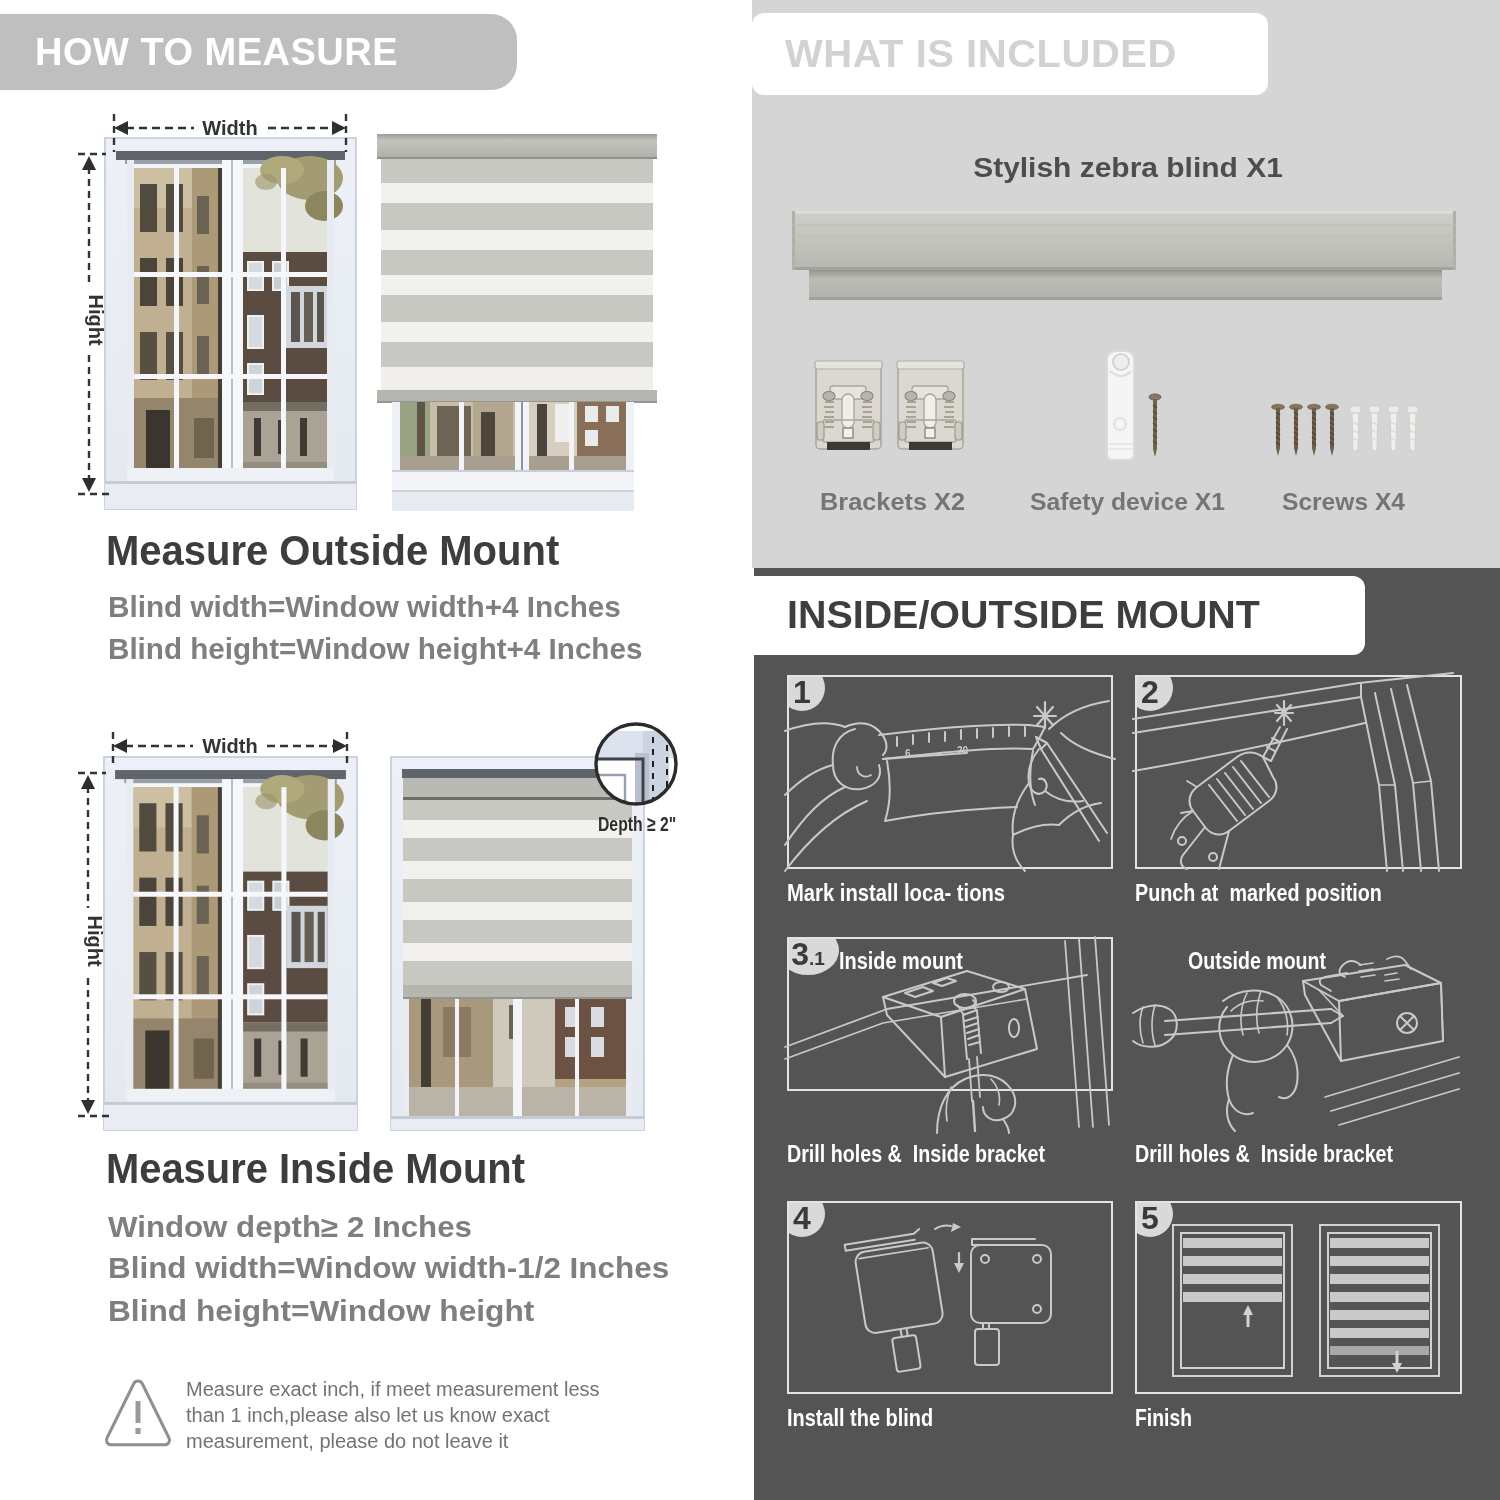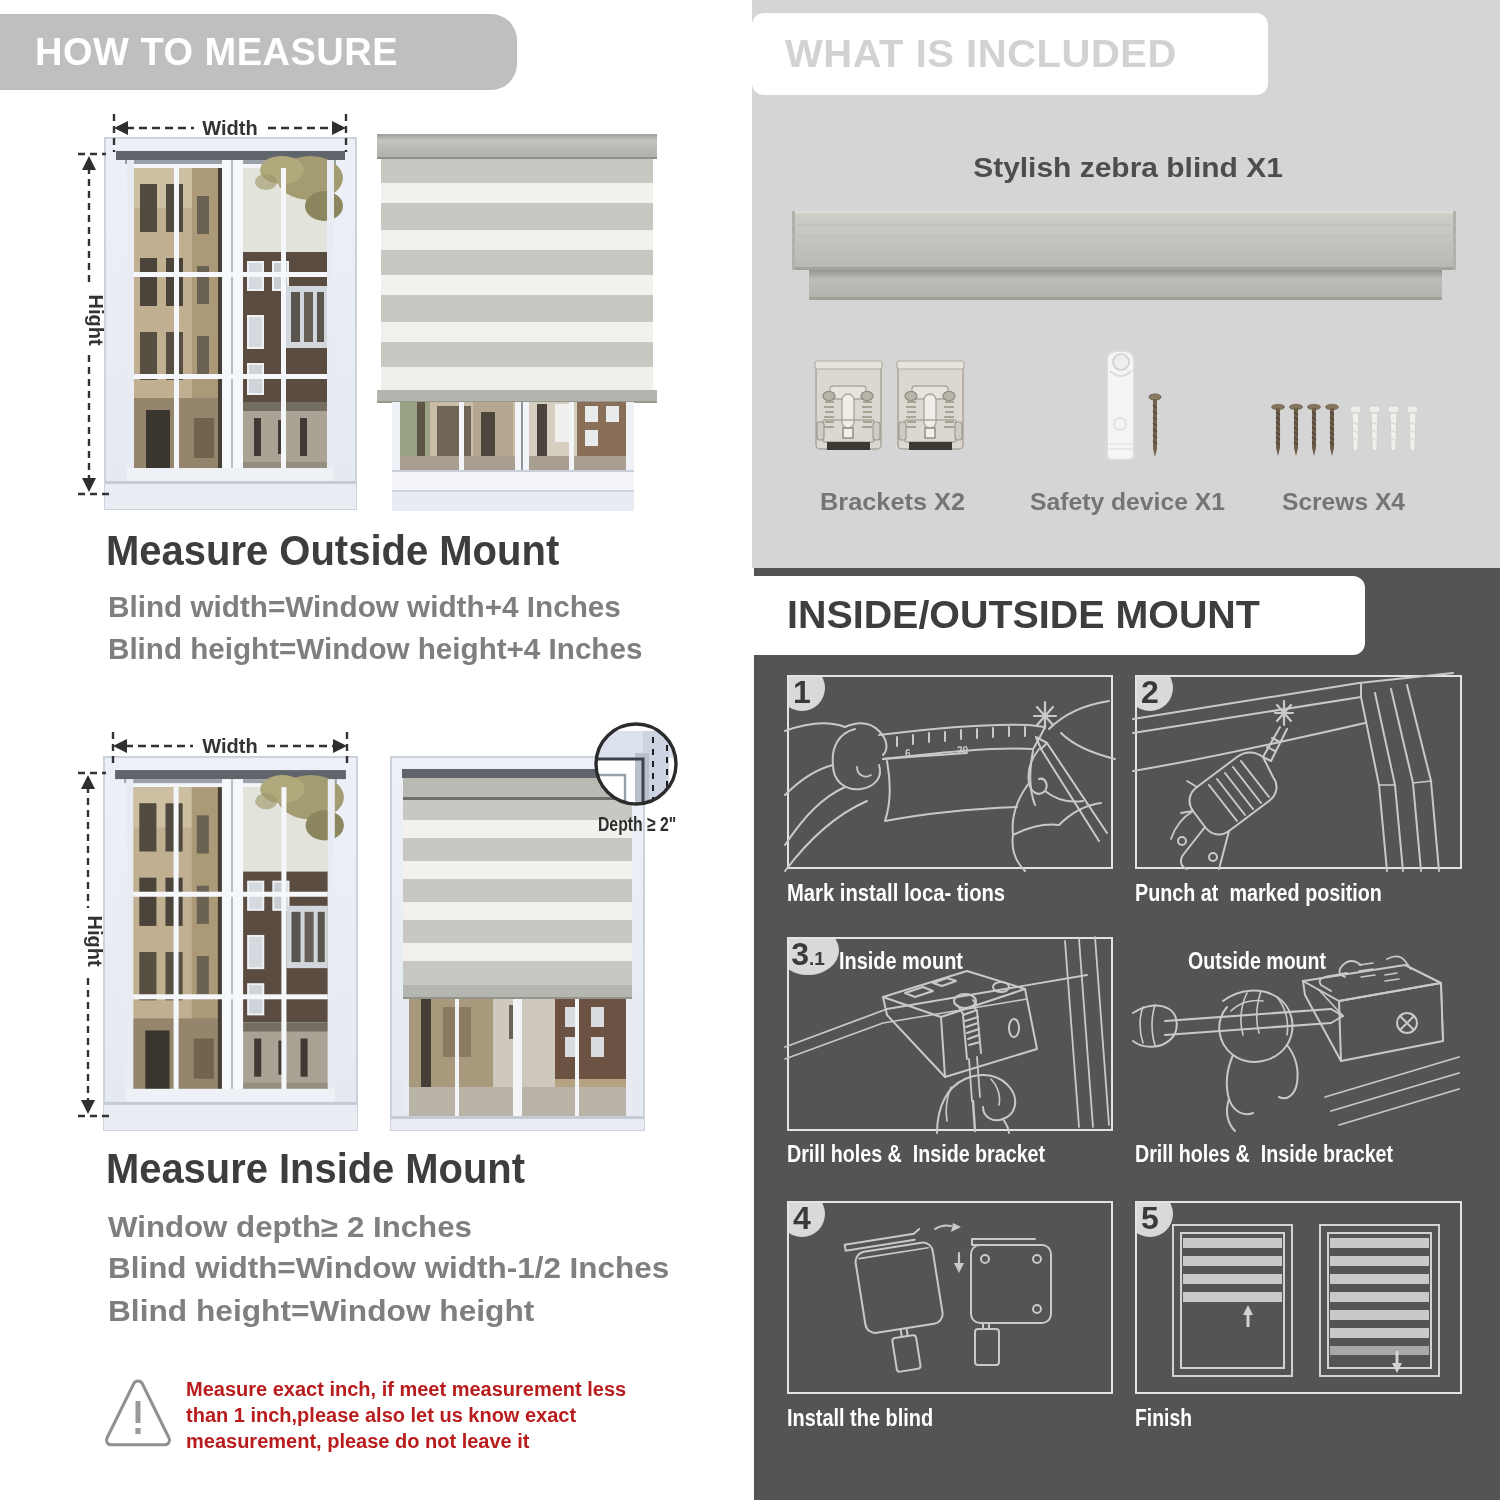--- a/index.html
+++ b/index.html
@@ -14,21 +14,21 @@
 
 #howto{left:0;top:14px;width:517px;height:76px;background:#bfbfbf;border-radius:0 26px 26px 0}
 #howtoT{left:35px;top:14px;height:76px;line-height:76px;font-size:38px;font-weight:bold;color:#fff;letter-spacing:.5px}
 #whatbox{left:752px;top:13px;width:516px;height:82px;background:#fff;border-radius:12px}
 #whatT{left:785px;top:13px;height:82px;line-height:82px;font-size:38px;font-weight:bold;color:#d2d2d2;letter-spacing:.5px}
 #iobox{left:754px;top:576px;width:611px;height:79px;background:#fff;border-radius:0 12px 12px 0}
 #ioT{left:787px;top:576px;height:79px;line-height:79px;font-size:38px;font-weight:bold;color:#3e3e3e}
 
 .h1{font-size:42px;font-weight:bold;color:#3d3d3d}
 .gline{font-size:29px;font-weight:bold;color:#7f7f7f}
-#warntext{left:186px;top:1376px;font-size:20px;font-weight:bold;color:#b91c1c;line-height:26px}
+#warntext{left:186px;top:1376px;font-size:20px;font-weight:normal;color:#737373;line-height:26px}
 
 .plabel{font-size:24px;font-weight:bold;color:#757575;white-space:nowrap}
 #szb{left:975px;top:152px;width:306px;text-align:center;font-size:28px;font-weight:bold;color:#4d4d4d}
 
 .panel{position:absolute;border:2px solid #e3e3e3;background:#545454;overflow:hidden}
 .badge{position:absolute;left:-10px;top:-12px;width:46px;height:46px;background:#d9d9d9;color:#3a3a3a;border-radius:50%;text-align:center;font-weight:bold;font-size:32px;line-height:54px}
 .badge2{position:absolute;left:-12px;top:-13px;width:62px;height:49px;background:#d9d9d9;color:#3a3a3a;border-radius:50%;text-align:center;font-weight:bold;font-size:32px;line-height:56px}
 .cap{position:absolute;font-size:24px;font-weight:bold;color:#fff;white-space:nowrap}
 .ptitle{position:absolute;font-size:24px;font-weight:bold;color:#fff;white-space:nowrap}
 svg{display:block;position:absolute;overflow:visible}
@@ -455,21 +455,21 @@
       <path d="M70,152 L48,180 C44,186 46,192 52,194"></path>
       <path d="M94,156 L84,194"></path>
       <path d="M58,136 C48,142 40,152 36,164" stroke-width="1.8"></path>
       <circle cx="47" cy="166" r="4"></circle>
       <circle cx="78" cy="182" r="4"></circle>
       <path d="M62,112 l-10,-6 M58,136 l-12,2" stroke-width="1.8"></path>
     </g>
   </svg>
   <div class="cap sx" id="cap2" style="left:1135px;top:879px;transform:scaleX(0.823)">Punch at&nbsp; marked position</div>
 
-  <div class="panel" style="left:787px;top:937px;width:326px;height:194px">
+  <div class="panel" style="left:787px;top:937px;width:326px;height:154px">
       <div class="badge2">3<span style="font-size:19px">.1</span></div>
     </div>
   <svg class="abs lineart" style="left:787px;top:937px" width="326" height="194" viewBox="0 0 326 194">
     <g stroke="#c9c9c9" stroke-width="2" fill="none" stroke-linecap="round" stroke-linejoin="round">
       <path d="M-2,110 L100,72" stroke-width="1.8"></path>
       <path d="M100,72 L300,38" stroke-width="1.8"></path>
       <path d="M-2,122 L96,86 L240,62" stroke-width="1.6"></path>
       <path d="M278,4 L292,190" stroke-width="1.8"></path>
       <path d="M292,2 L306,190" stroke-width="1.8"></path>
       <path d="M308,0 L322,188" stroke-width="1.8"></path>

